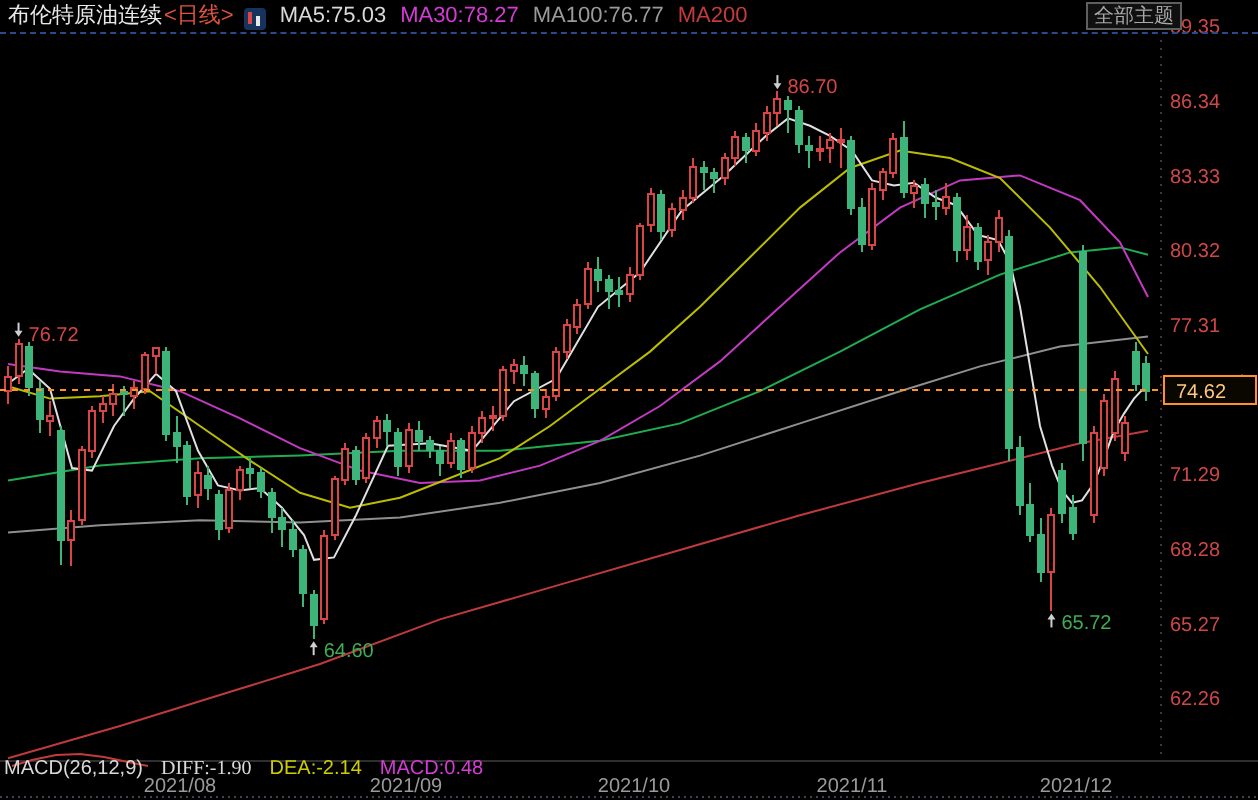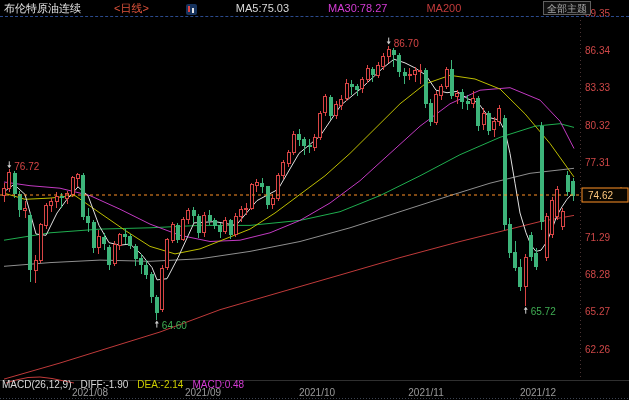--- a/index.html
+++ b/index.html
@@ -1,20 +1,20 @@
 <!DOCTYPE html>
 <html><head>
 <meta charset="utf-8">
 <style>
   html,body{margin:0;padding:0;background:#000;width:629px;height:400px;overflow:hidden;
     font-family:"Liberation Sans",sans-serif;}
   #app{position:relative;width:629px;height:400px;background:#000;}
   
   #topbar{position:absolute;left:0;top:0;width:629px;height:17px;display:flex;align-items:center;
-    font-size:11px;line-height:17px;white-space:nowrap;border-bottom:1px dashed #2b4a8c;box-sizing:border-box;gap:32px;}
+    font-size:11px;line-height:17px;white-space:nowrap;border-bottom:1px dashed #2b4a8c;box-sizing:border-box;}
   #topbar .t{margin-left:4px;}
   .sym{color:#e8e8e8;}
   .per{color:#e0543c;margin-left:1px;}
   .kicon{display:inline-block;width:11px;height:11px;background:#16335e;border-radius:2px;margin-left:5px;
     position:relative;top:1px;}
   .kicon i{position:absolute;width:2px;background:#d44;display:block;}
   .kicon i.b1{left:2px;top:2px;height:6px;}
   .kicon i.b2{left:6px;top:4px;height:5px;background:#e8e8e8;}
   .magroup{color:#d8d8d8;margin-left:6px;}
   .mav{margin-left:7px;}
@@ -298,29 +298,30 @@
 
   <div id="topbar">
     <span class="t sym">布伦特原油连续</span>
       <span class="per">&lt;日线&gt;</span>
     <span class="kicon">
         <i class="b1"></i>
         <i class="b2"></i>
       </span>
     <span class="mav" style="color: rgb(217, 217, 217);">MA5:75.03</span>
     <span class="mav" style="color: rgb(213, 60, 213);">MA30:78.27</span>
+    <span class="mav" style="color: rgb(154, 154, 154);">MA100:76.77</span>
     <span class="mav" style="color: rgb(195, 59, 59);">MA200</span>
     <div id="topbar-right">
       <span class="theme-btn">
           <span>全部主题</span>
         </span>
 
     </div>
   </div>
 
   <div id="macd-row">
     <span style="color:#d9d9d9">MACD(26,12,9)</span>
-    <span style="color: rgb(217, 217, 217);">DIFF:-1.90</span>
+    <span style="color: rgb(217, 217, 217); font-family: Liberation Serif, serif;">DIFF:-1.90</span>
     <span style="color: rgb(205, 205, 0);">DEA:-2.14</span>
     <span style="color: rgb(213, 60, 213);">MACD:0.48</span>
   </div>
 
 </div>
 
 </body></html>

